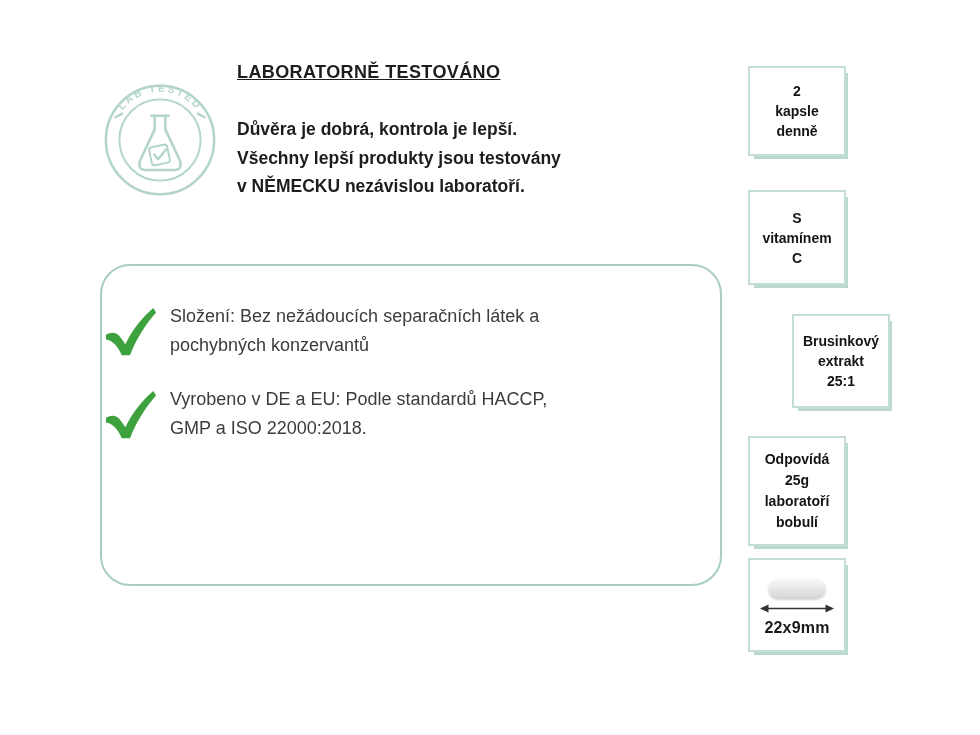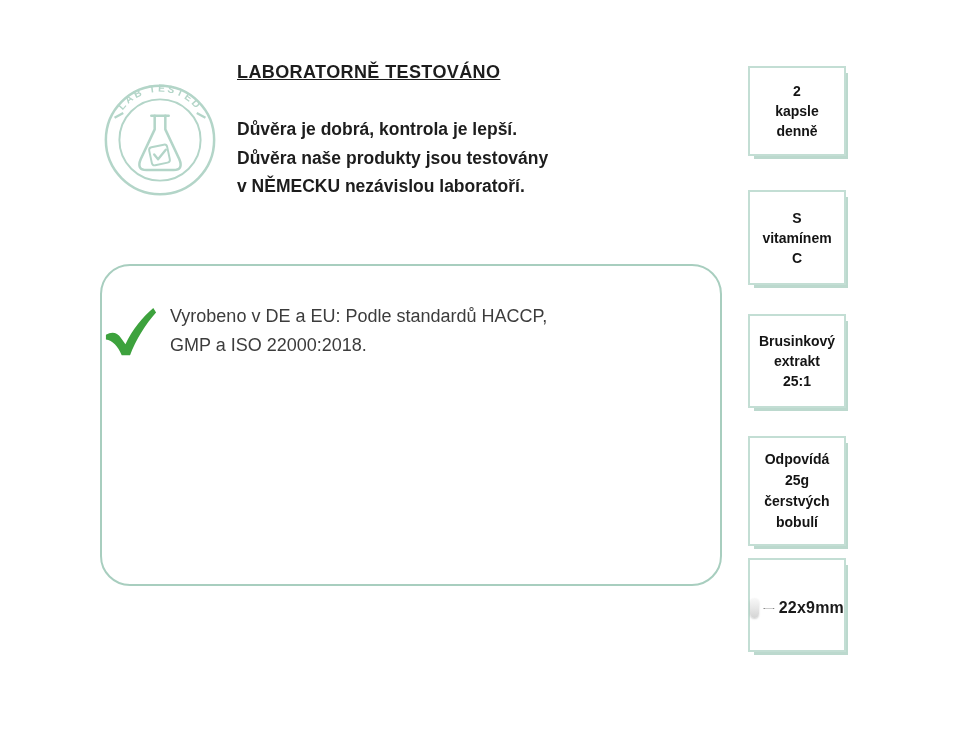--- a/index.html
+++ b/index.html
@@ -47,23 +47,23 @@
   
   .ibox{
     position:absolute;left:748px;width:98px;background:#fff;
     border:2px solid var(--ibox-border);
     box-shadow:4px 5px 0 -2px var(--ibox-shadow);
     display:flex;align-items:center;justify-content:center;text-align:center;
     font-weight:700;font-size:14px;line-height:20px;color:#141414;
   }
   .ibox-1{top:66px;height:90px;}
   .ibox-2{top:190px;height:95px;}
-  .ibox-3{top:314px;height:94px;}
+  .ibox-3{top:314px;height:94px;margin-left:44px;}
   .ibox-4{top:436px;height:110px;line-height:21px;}
-  .ibox-5{top:558px;height:94px;flex-direction:row;gap:4px;padding-top:6px;}
+  .ibox-5{top:558px;height:94px;flex-direction:column;gap:4px;padding-top:6px;}
 
   .capsule{
     width:58px;height:20px;border-radius:10px;
     background:linear-gradient(180deg,#f8f8f8 0%,#e9e9e9 45%,#d4d4d4 100%);
     box-shadow:0 1px 2px rgba(0,0,0,.18);
   }
   .size-label{font-weight:700;font-size:16px;color:#1a1a1a;letter-spacing:.2px;}
 </style>
 </head>
 <body>
@@ -88,25 +88,32 @@
       </g>
       <path id="badgeArc" d="M12 58 A48 48 0 0 1 108 58" fill="none" stroke="none"></path>
       <text font-size="10.5" font-weight="bold" letter-spacing="2.4" fill="#b3d5c8" font-family="Liberation Sans, sans-serif">
         <textPath href="#badgeArc" startOffset="50%" text-anchor="middle">LAB TESTED</textPath>
       </text>
     </svg>
   </div>
 
   <h1 class="title">LABORATORNĚ TESTOVÁNO</h1>
   <p class="intro pre">Důvěra je dobrá, kontrola je lepší.
-Důvěra naše produkty jsou testovány
+Všechny lepší produkty jsou testovány
 v NĚMECKU nezávislou laboratoří.</p>
 
   <div class="panel">
 
+    <div class="check-item">
+      <svg class="check-icon" viewBox="0 0 56 56">
+        <path fill="#3da23d" d="M1 30 C7 26 13 27 17 33 L22 40 C29 25 41 10 52 1 L55 6 C44 18 33 36 27 52 L18 52 C14 42 8 36 1 35 Z"></path>
+      </svg>
+      <span class="pre">Složení: Bez nežádoucích separačních látek a
+pochybných konzervantů</span>
+    </div>
 
 
     <div class="check-item">
       <svg class="check-icon" viewBox="0 0 56 56">
         <path fill="#3da23d" d="M1 30 C7 26 13 27 17 33 L22 40 C29 25 41 10 52 1 L55 6 C44 18 33 36 27 52 L18 52 C14 42 8 36 1 35 Z"></path>
       </svg>
       <span class="pre">Vyrobeno v DE a EU: Podle standardů HACCP,
 GMP a ISO 22000:2018.</span>
     </div>
 
@@ -126,21 +133,21 @@
 
   <div class="ibox ibox-3">
     <span class="pre">Brusinkový
 extrakt
 25:1</span>
   </div>
 
   <div class="ibox ibox-4">
     <span class="pre">Odpovídá
 25g
-čerstvých
+laboratoří
 bobulí</span>
   </div>
 
   <div class="ibox ibox-5">
     <div class="capsule"></div>
     <svg width="76" height="11" viewBox="0 0 76 11">
       <line x1="7" y1="5.5" x2="69" y2="5.5" stroke="#333333" stroke-width="1.6"></line>
       <path d="M1 5.5 L9.5 1.5 L9.5 9.5 Z" fill="#333333"></path>
       <path d="M75 5.5 L66.5 1.5 L66.5 9.5 Z" fill="#333333"></path>
     </svg>

